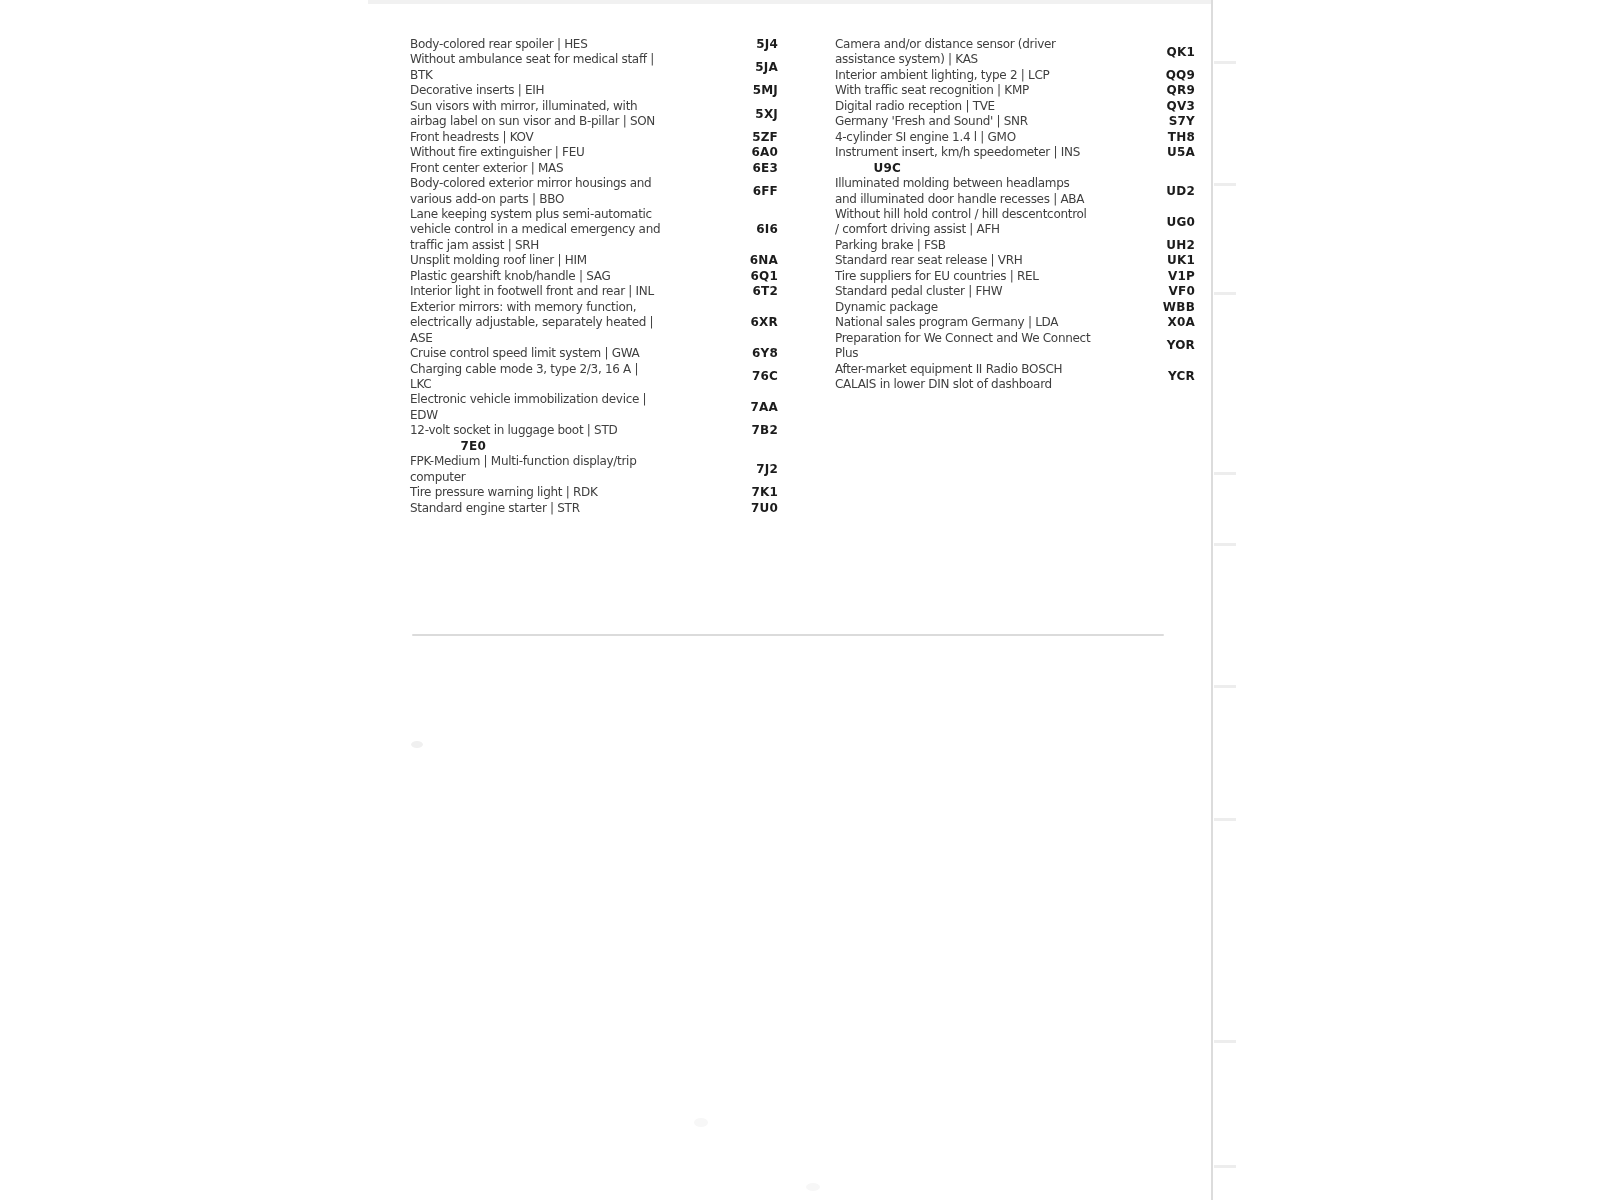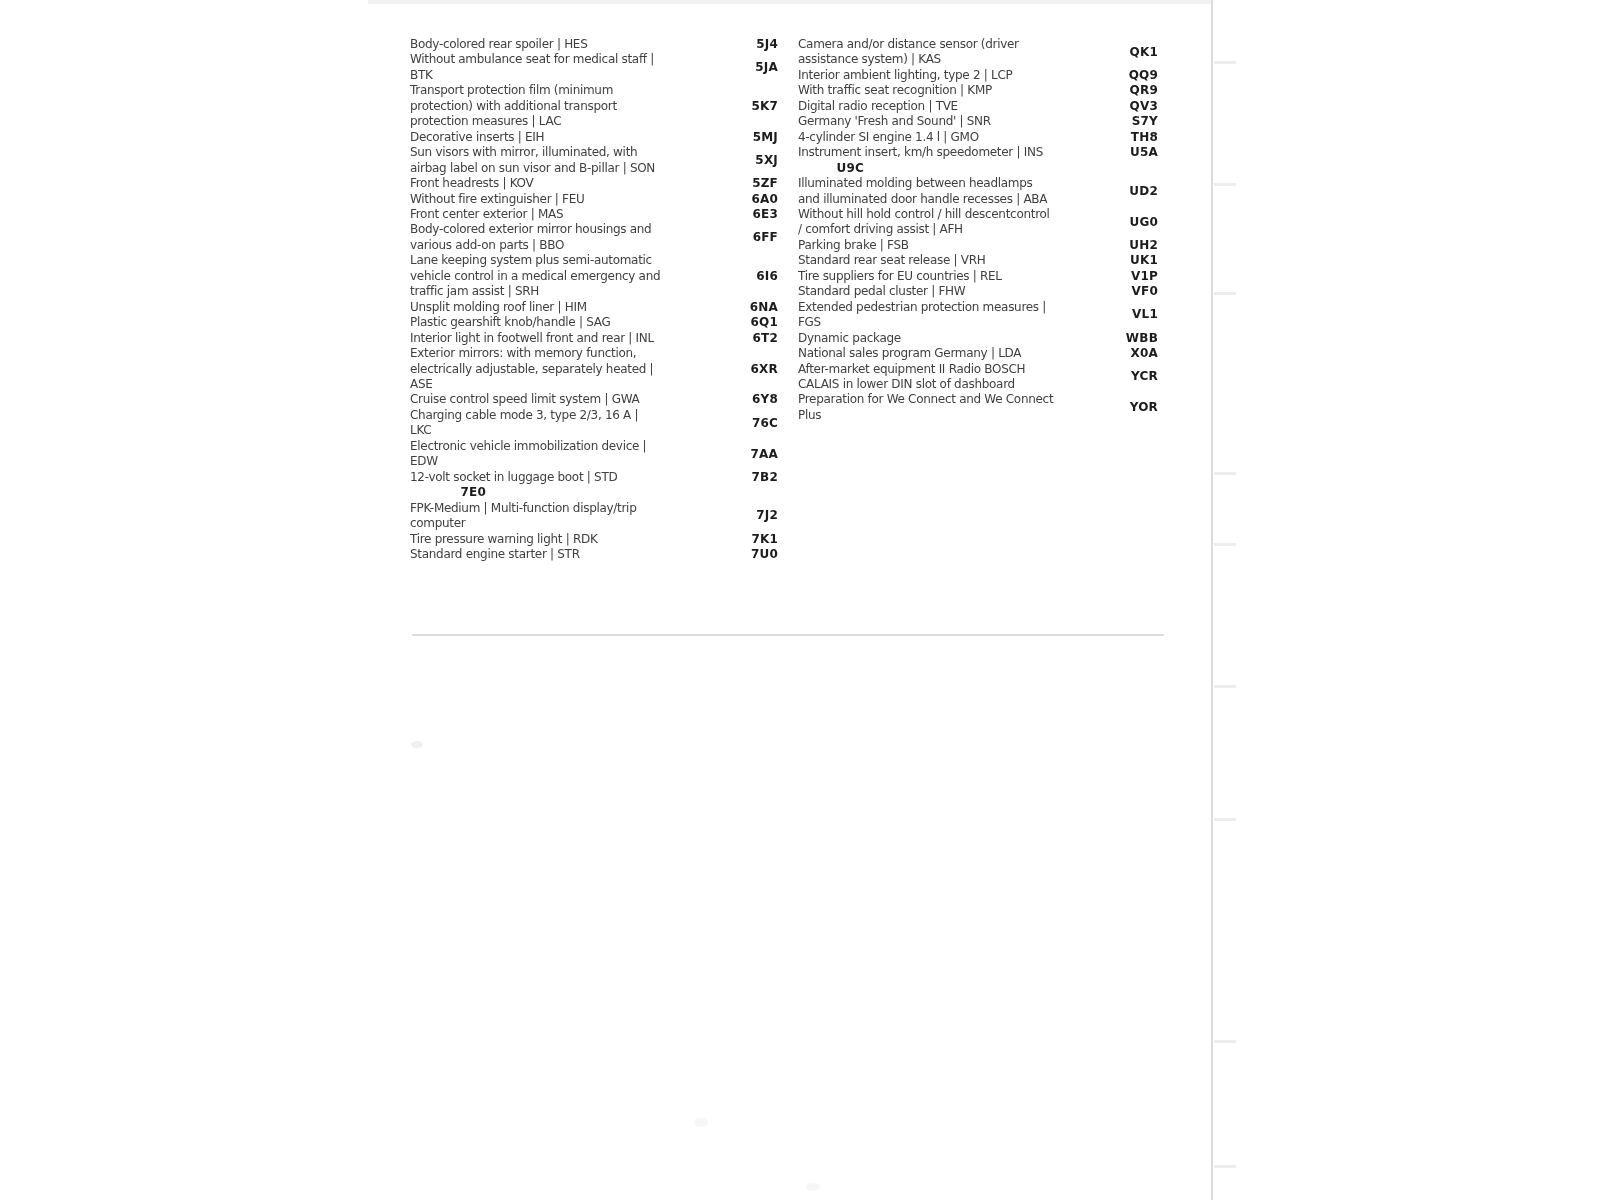--- a/index.html
+++ b/index.html
@@ -24,21 +24,21 @@
   
   .content {
     position: absolute;
     left: 410px;
     top: 37px;
     display: flex;
     gap: 20px;
   }
   .col { display: block; }
   .col.left  { width: 368px; }
-  .col.right { width: 360px; }
+  .col.right { width: 360px; margin-left: 37px; }
   .row {
     display: flex;
     align-items: center;
   }
   .desc {
     flex: 1 1 auto;
     white-space: pre;
     font-size: 12px;
     line-height: 15.45px;
     letter-spacing: -0.3px;
@@ -110,26 +110,20 @@
         <div class="row">
           <div class="desc">Body-colored rear spoiler | HES</div>
           <div class="code">5J4</div>
         </div>
         <div class="row">
           <div class="desc">Without ambulance seat for medical staff |
 BTK</div>
           <div class="code">5JA</div>
         </div>
         <div class="row">
-          <div class="desc">Transport protection film (minimum
-protection) with additional transport
-protection measures | LAC</div>
-          <div class="code">5K7</div>
-        </div>
-        <div class="row">
           <div class="desc">Decorative inserts | EIH</div>
           <div class="code">5MJ</div>
         </div>
         <div class="row">
           <div class="desc">Sun visors with mirror, illuminated, with
 airbag label on sun visor and B-pillar | SON</div>
           <div class="code">5XJ</div>
         </div>
         <div class="row">
           <div class="desc">Front headrests | KOV</div>
@@ -260,41 +254,36 @@
         </div>
         <div class="row">
           <div class="desc">Tire suppliers for EU countries | REL</div>
           <div class="code">V1P</div>
         </div>
         <div class="row">
           <div class="desc">Standard pedal cluster | FHW</div>
           <div class="code">VF0</div>
         </div>
         <div class="row">
-          <div class="desc">Extended pedestrian protection measures |
-FGS</div>
-          <div class="code">VL1</div>
-        </div>
-        <div class="row">
           <div class="desc">Dynamic package</div>
           <div class="code">WBB</div>
         </div>
         <div class="row">
           <div class="desc">National sales program Germany | LDA</div>
           <div class="code">X0A</div>
+        </div>
+        <div class="row">
+          <div class="desc">Preparation for We Connect and We Connect
+Plus</div>
+          <div class="code">YOR</div>
         </div>
         <div class="row">
           <div class="desc">After-market equipment II Radio BOSCH
 CALAIS in lower DIN slot of dashboard</div>
           <div class="code">YCR</div>
-        </div>
-        <div class="row">
-          <div class="desc">Preparation for We Connect and We Connect
-Plus</div>
-          <div class="code">YOR</div>
         </div>
       </div>
   </div>
 
   <div class="hrule"></div>
   <div class="vline"></div>
 
   <div class="tick" style="top:61px"></div>
   <div class="tick" style="top:183px"></div>
   <div class="tick" style="top:292px"></div>

